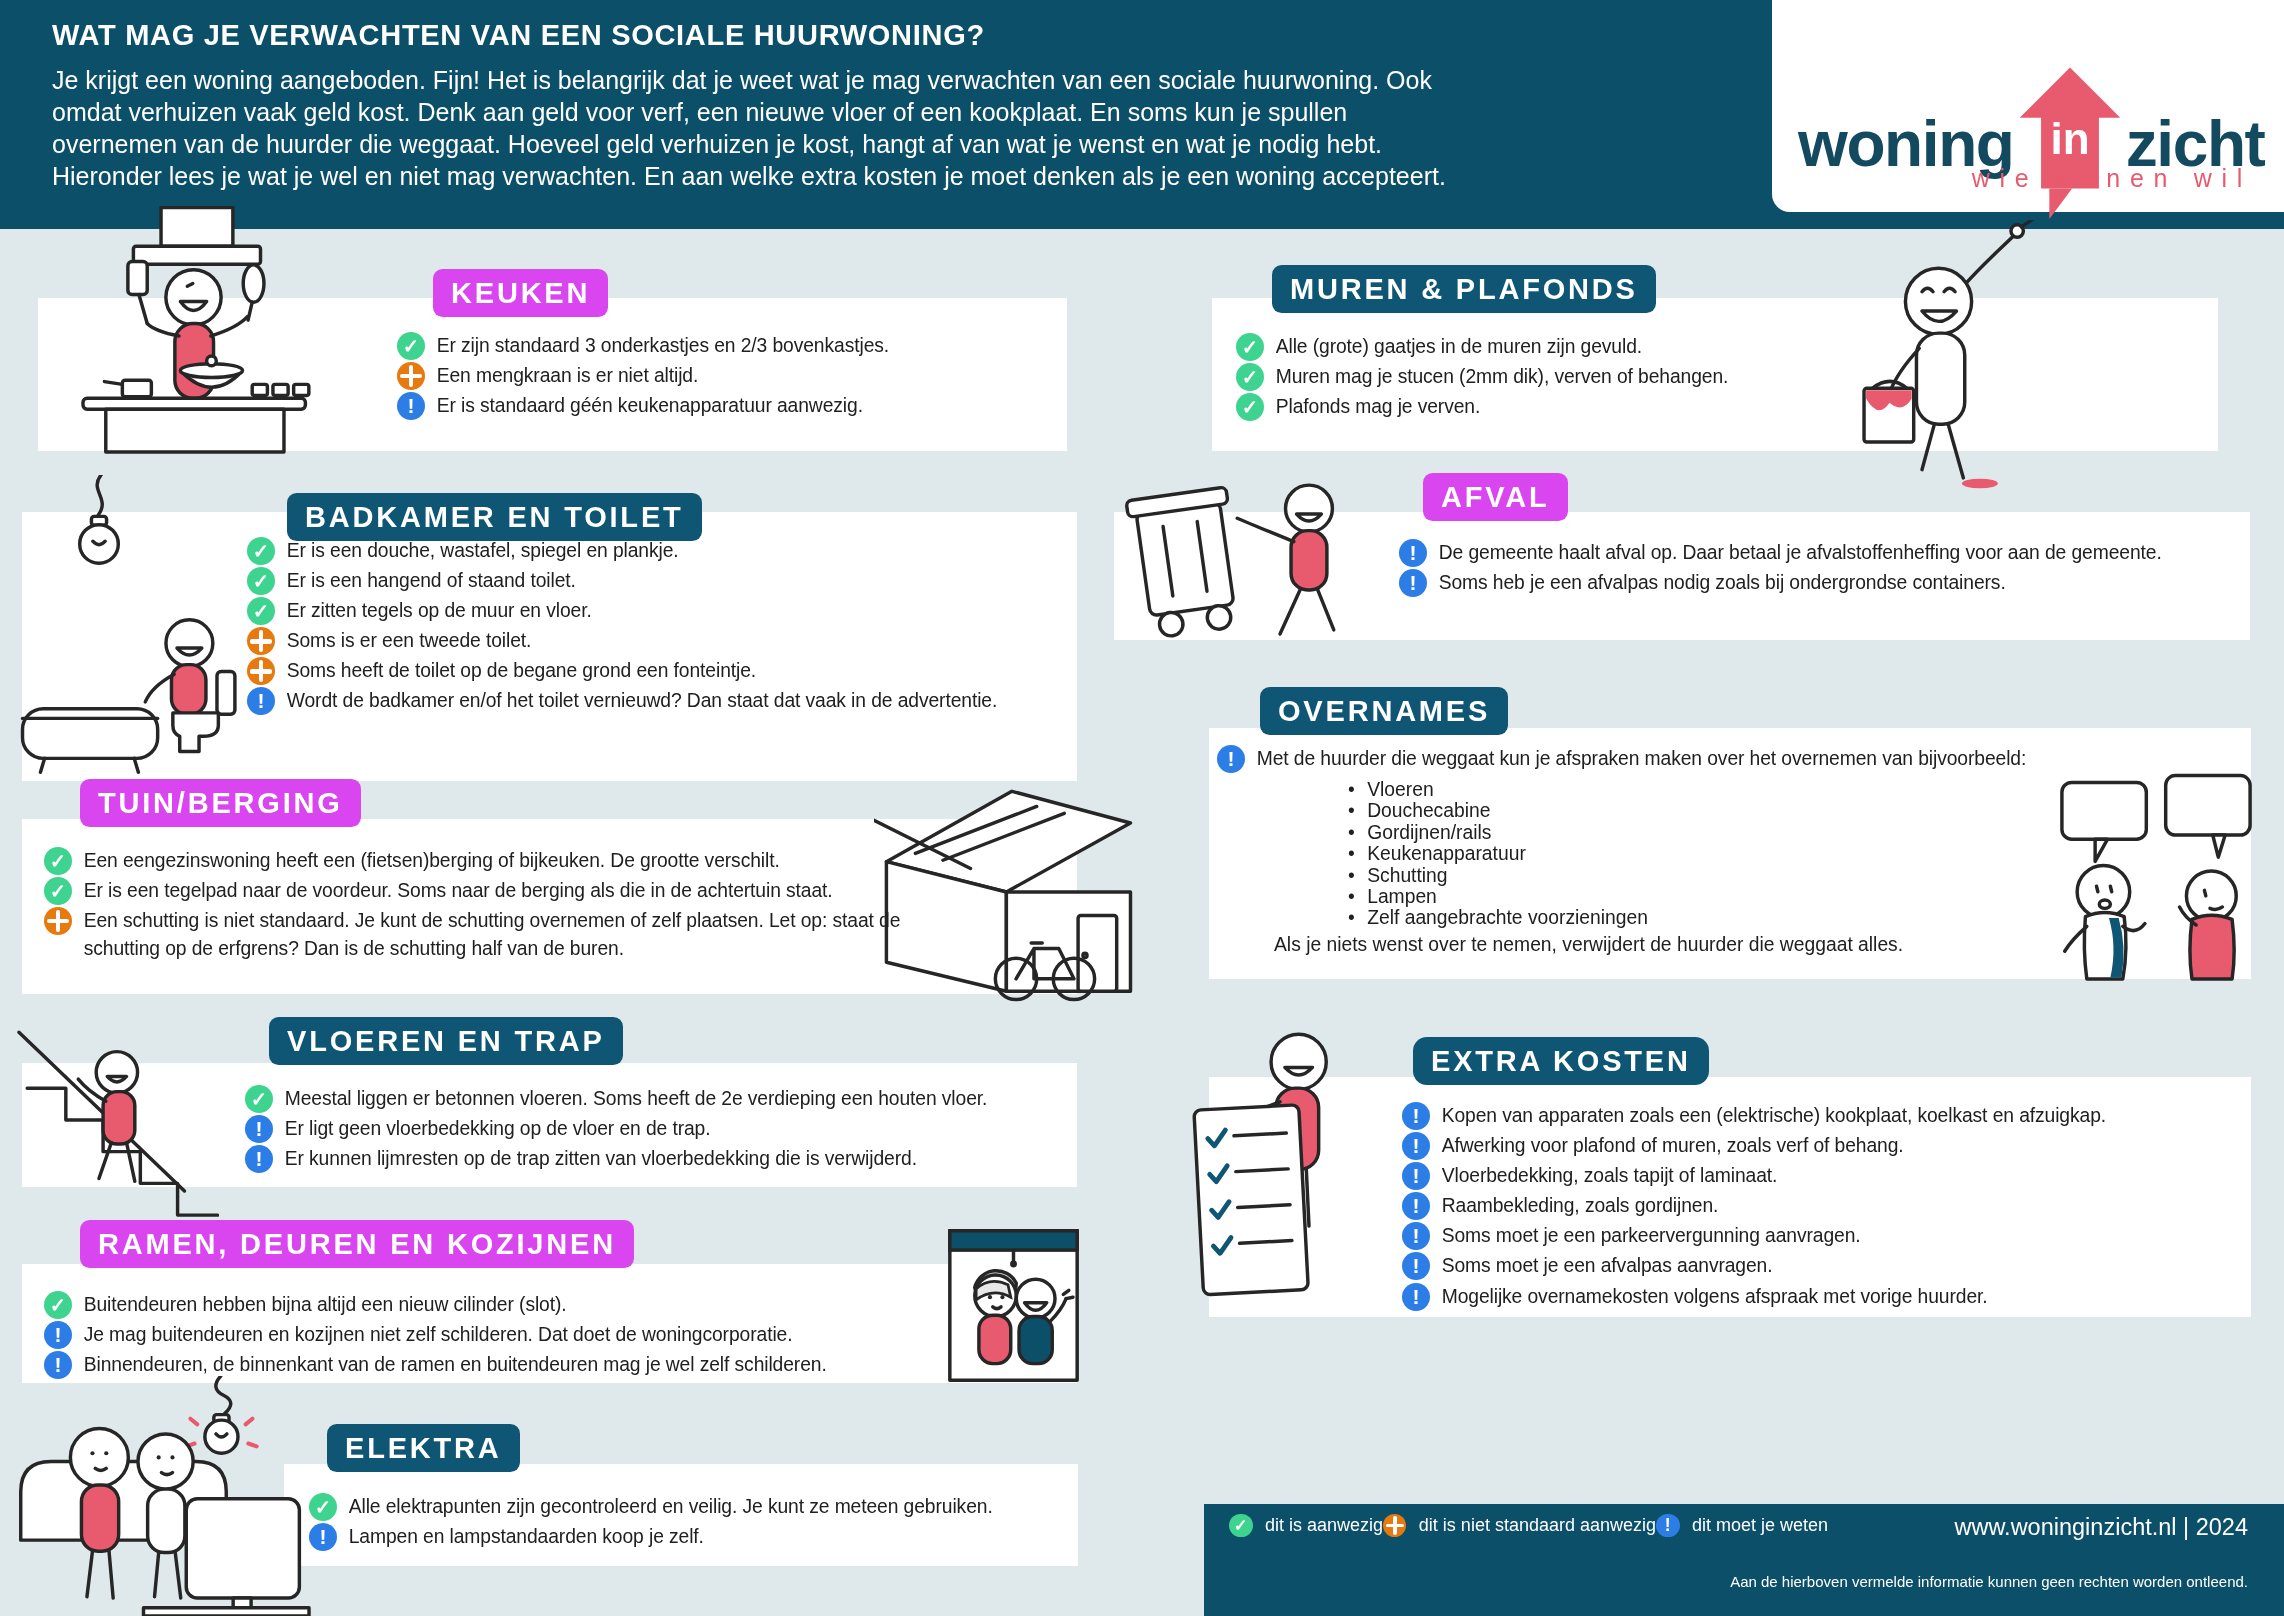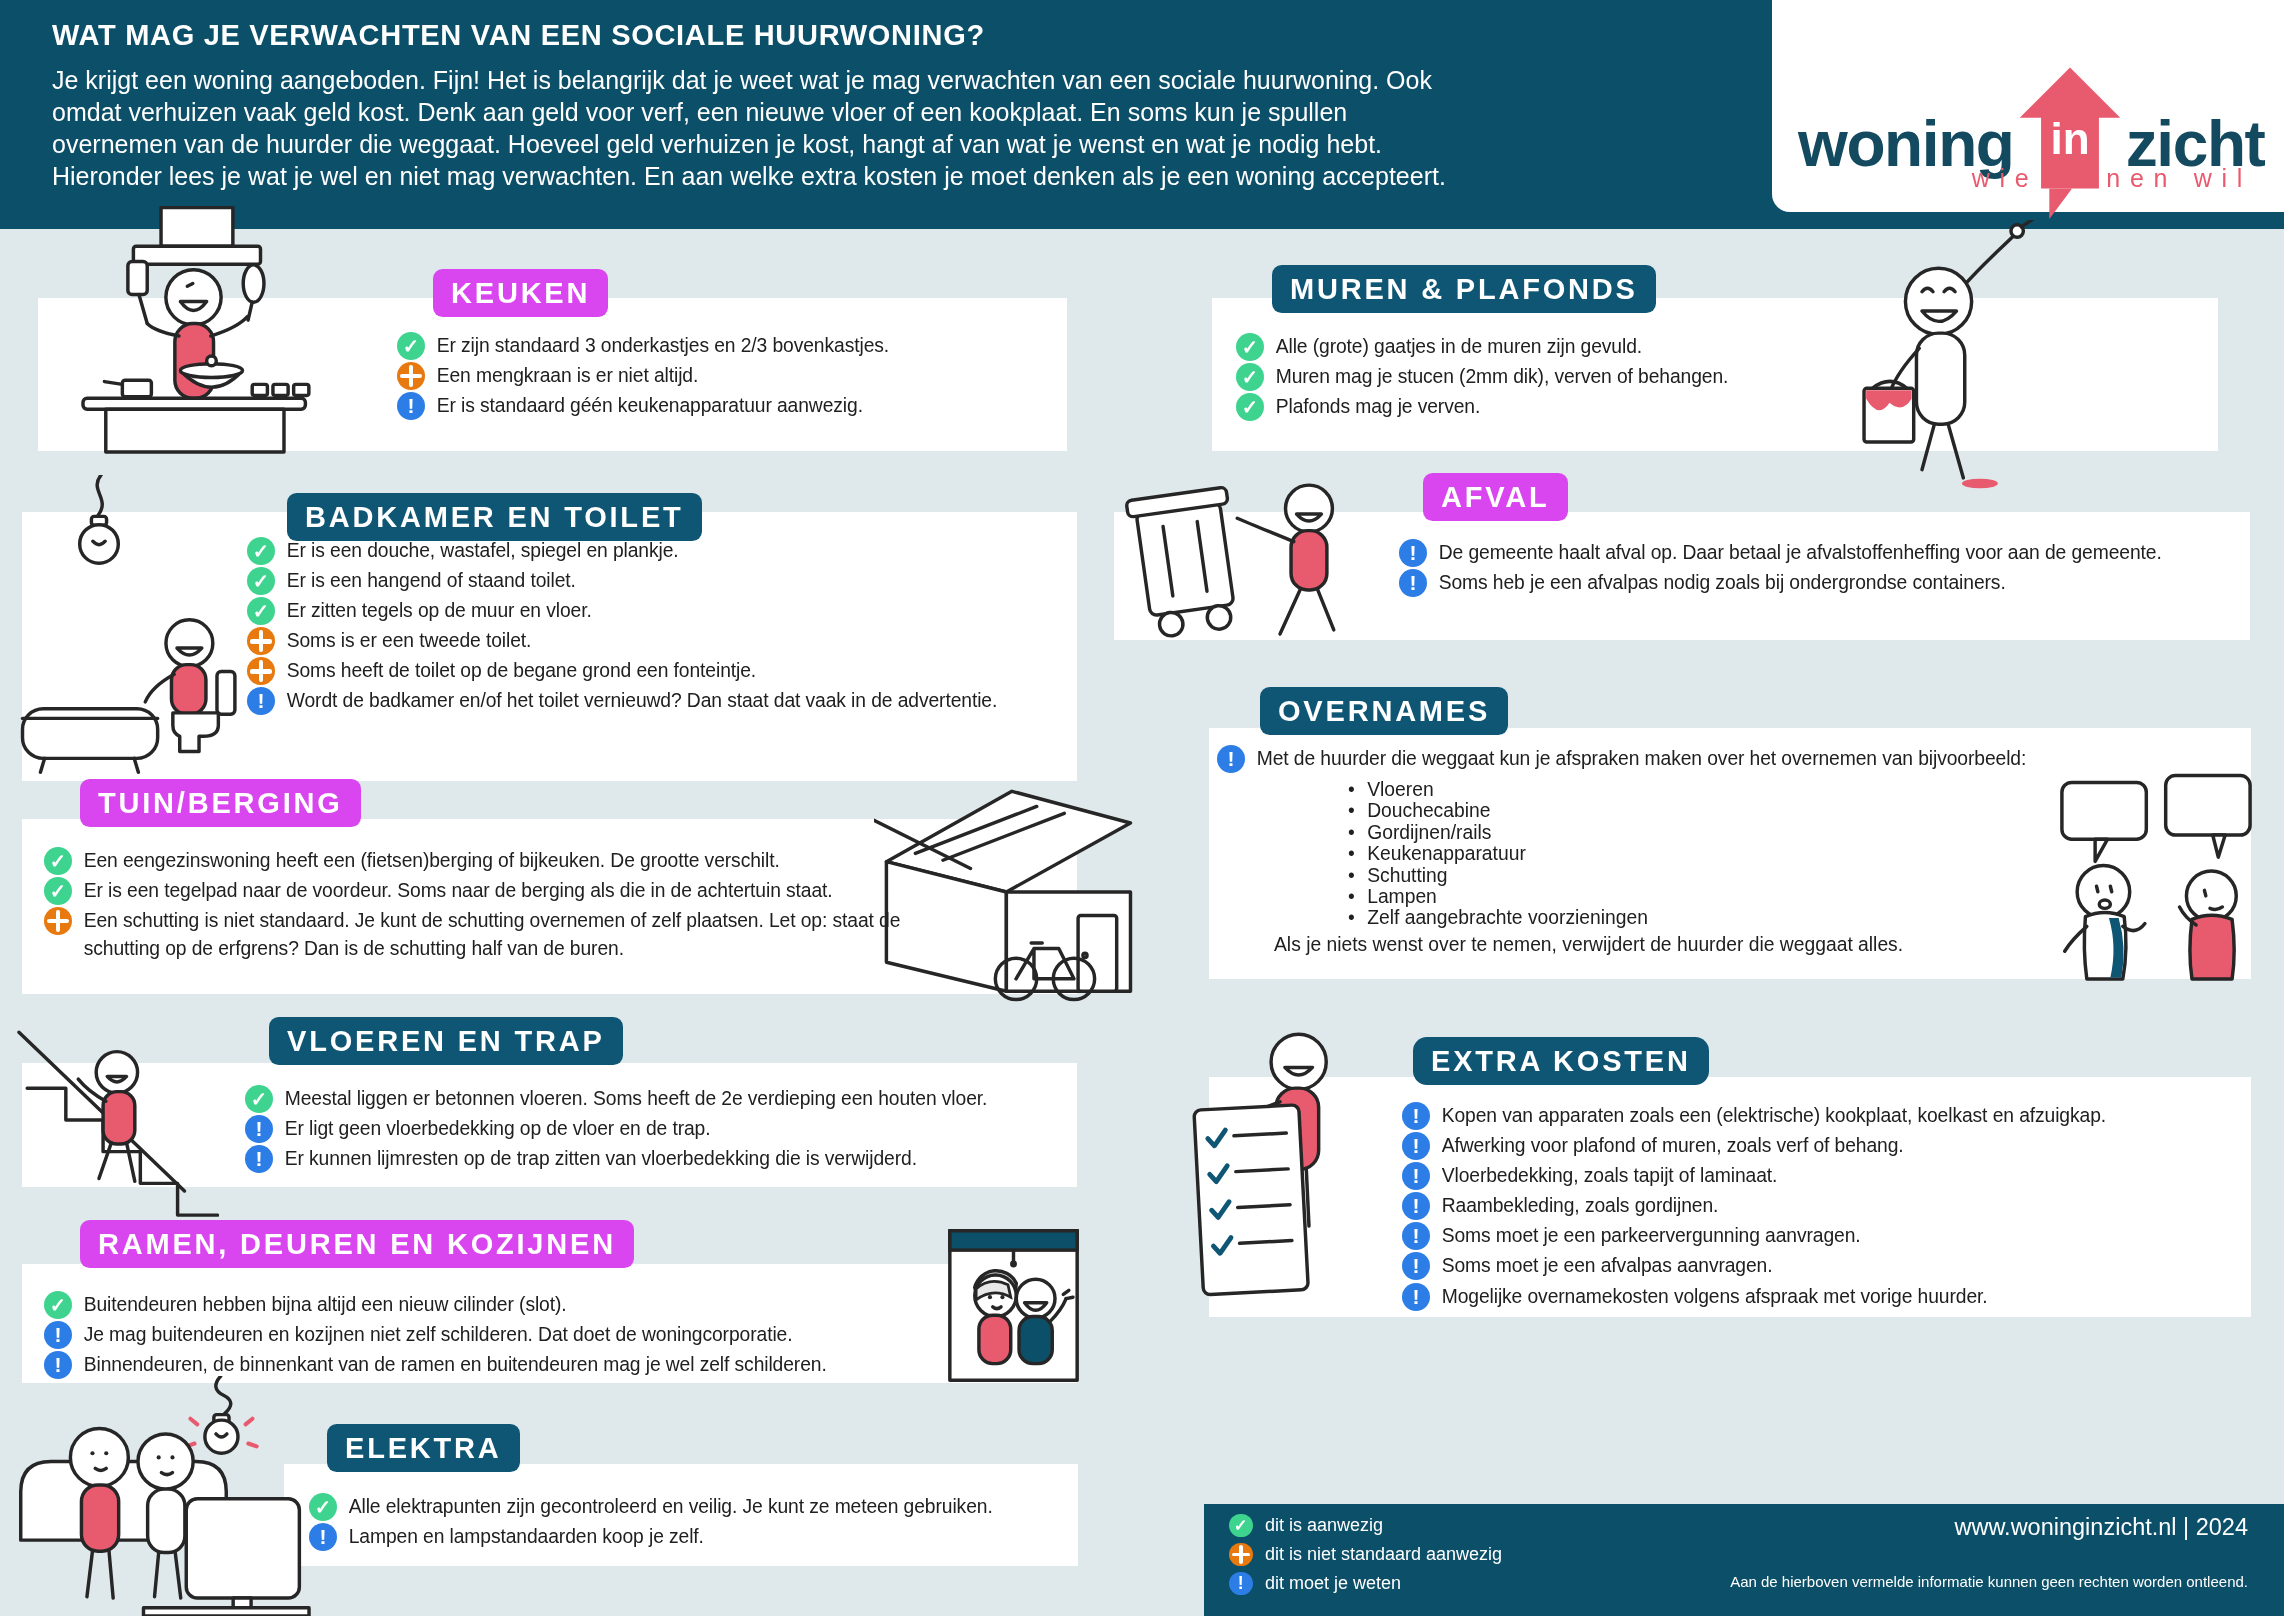--- a/index.html
+++ b/index.html
@@ -39,21 +39,21 @@
   .dot[data-icon="plus"]::after{content:"";position:absolute;top:11%;bottom:11%;left:42%;width:16%;background:#fff;border-radius:2.1px;}
   .dot[data-icon="exclaim"]{background:#2d7de6;}
   .dot[data-icon="exclaim"]::after{content:"!";position:absolute;inset:0;display:flex;align-items:center;justify-content:center;color:#fff;font-size:0.75em;font-weight:700;}
 
   .bullets{position:absolute;list-style:none;margin:0;padding:0;font-size:19.3px;line-height:21.4px;color:#202020;z-index:3;}
   .bullets li::before{content:"•";margin-right:12.4px;}
   .plain{position:absolute;font-size:19.3px;color:#202020;z-index:3;}
 
   
   .footer{position:absolute;left:1204px;top:1504px;width:1080px;height:113px;background:#0b4f68;}
-  .legend{position:absolute;left:25px;top:9.7px;display:flex;flex-direction:column;}
+  .legend{position:absolute;left:25px;top:9.7px;display:flex;flex-direction:row;}
   .legend-row{display:flex;align-items:center;column-gap:12.4px;margin-bottom:5.5px;color:#fff;font-size:18px;line-height:23.5px;}
   .footer-site{position:absolute;right:36px;top:9.7px;color:#fff;font-size:23.5px;font-weight:500;}
   .footer-disclaimer{position:absolute;right:36px;top:69px;color:#fff;font-size:15px;}
 
   .illu{position:absolute;z-index:2;}
   svg .ln{stroke:#262626;stroke-width:5;fill:none;stroke-linecap:round;stroke-linejoin:round;}
   svg .wh{stroke:#262626;stroke-width:5;fill:#fff;stroke-linecap:round;stroke-linejoin:round;}
   svg .rd{stroke:#262626;stroke-width:5;fill:#e85a6e;stroke-linecap:round;stroke-linejoin:round;}
   svg .tl{stroke:#262626;stroke-width:5;fill:#0b4f68;stroke-linecap:round;stroke-linejoin:round;}
   svg .rdfill{fill:#e85a6e;stroke:none;}

